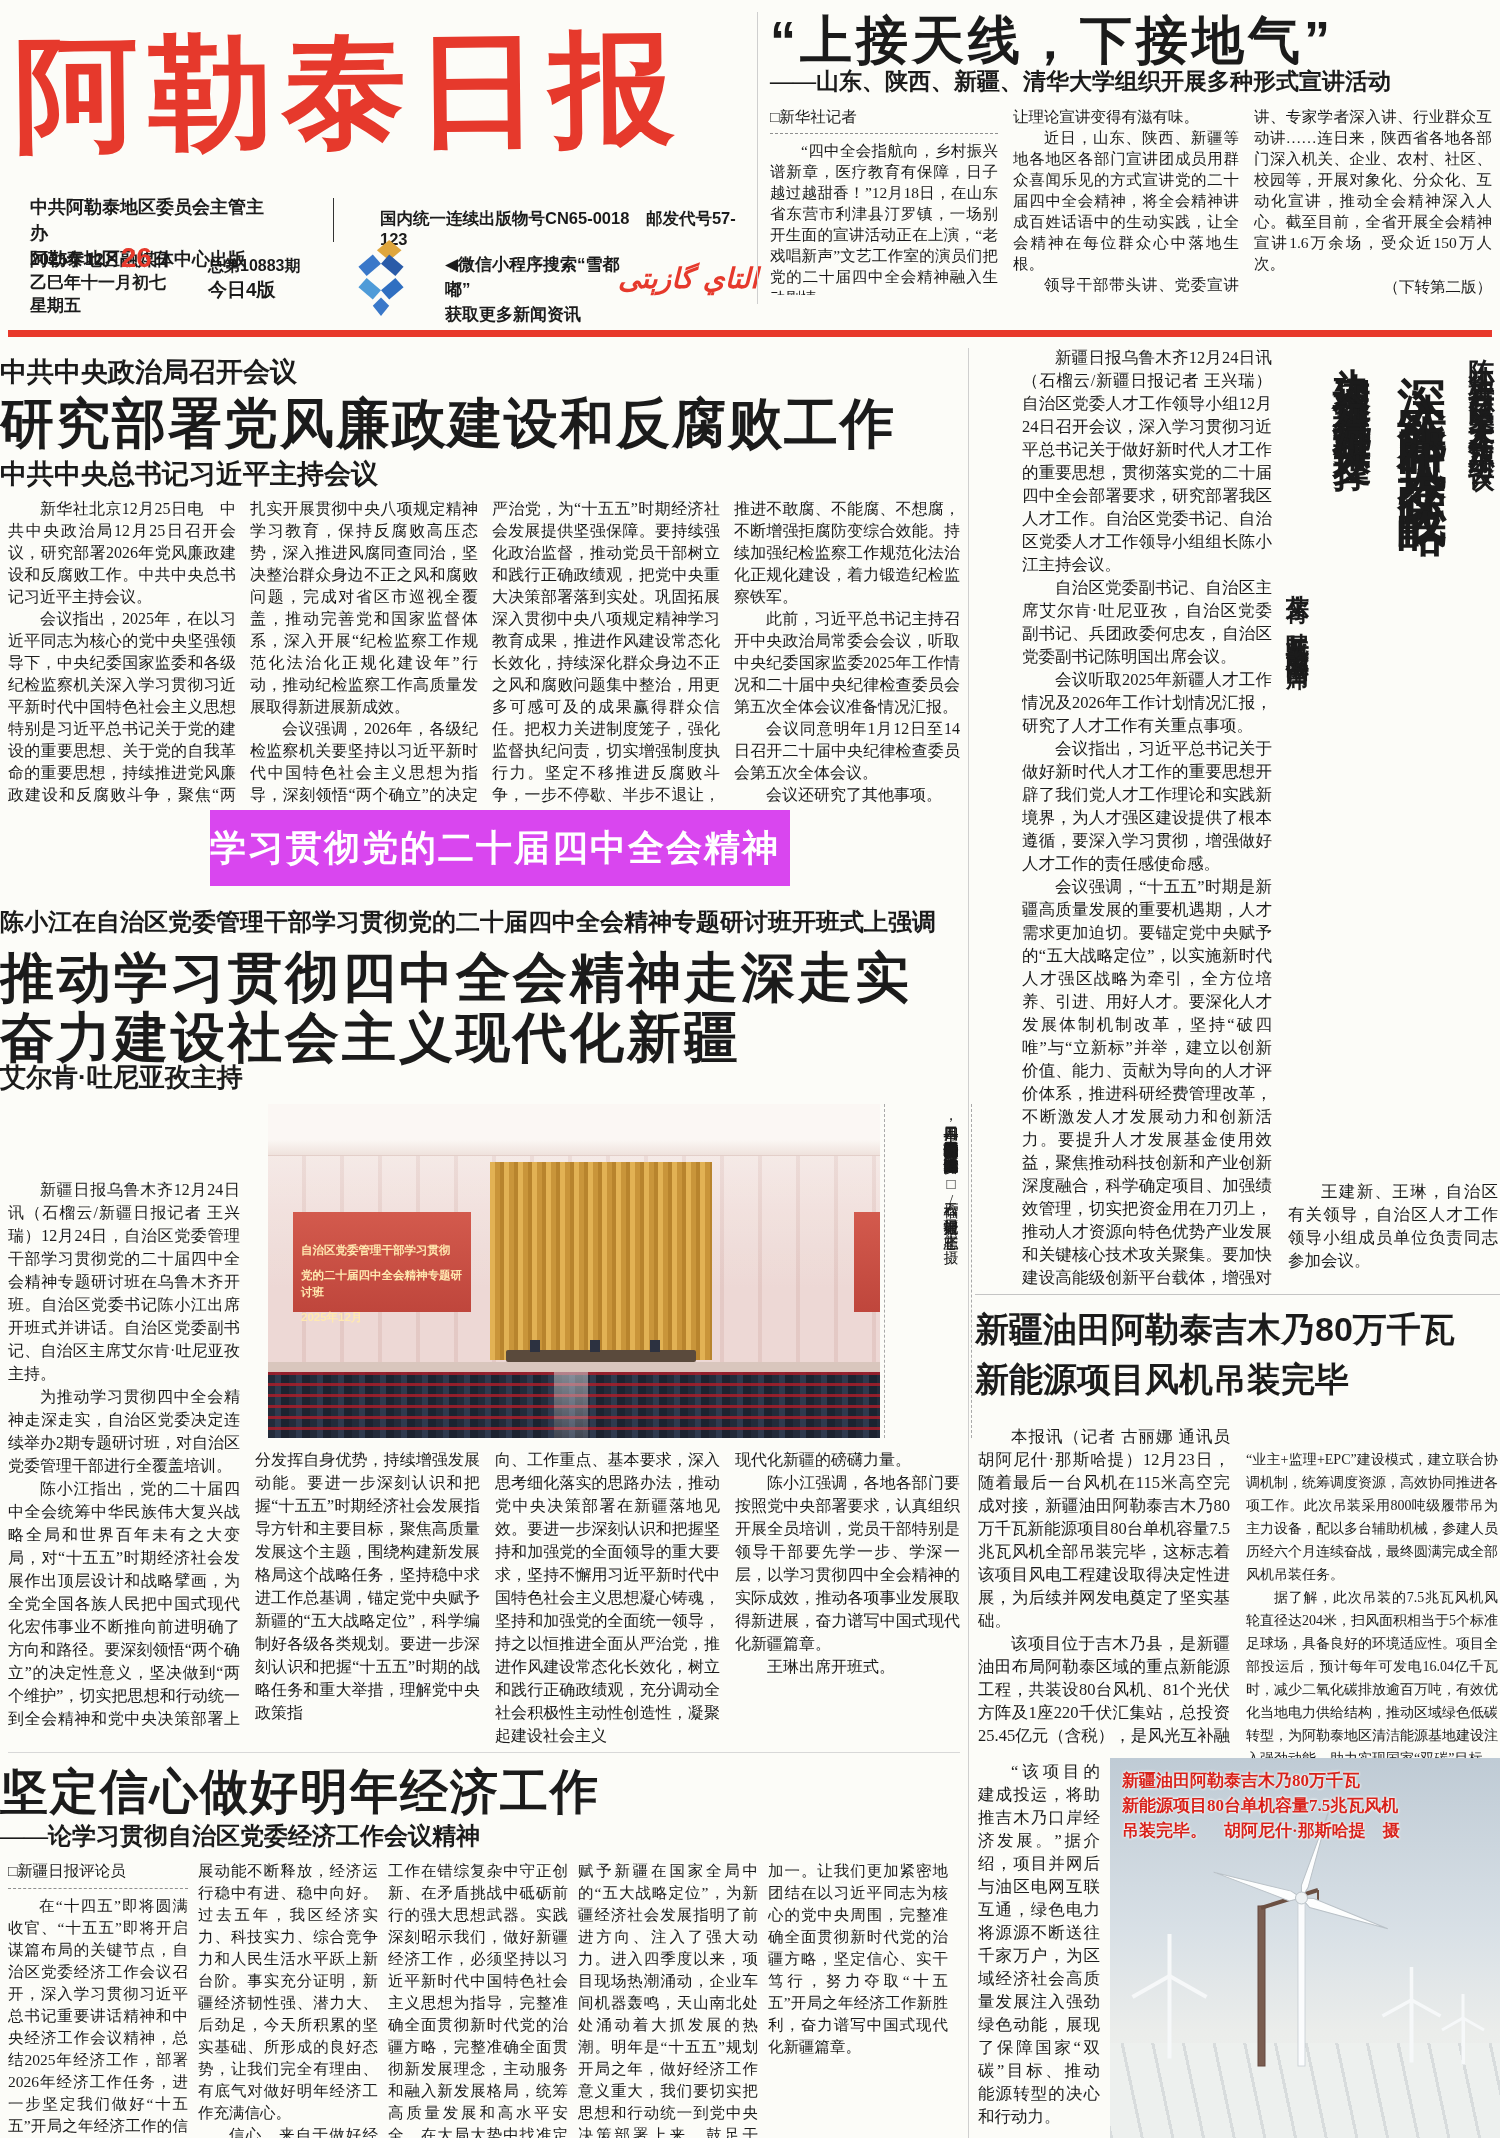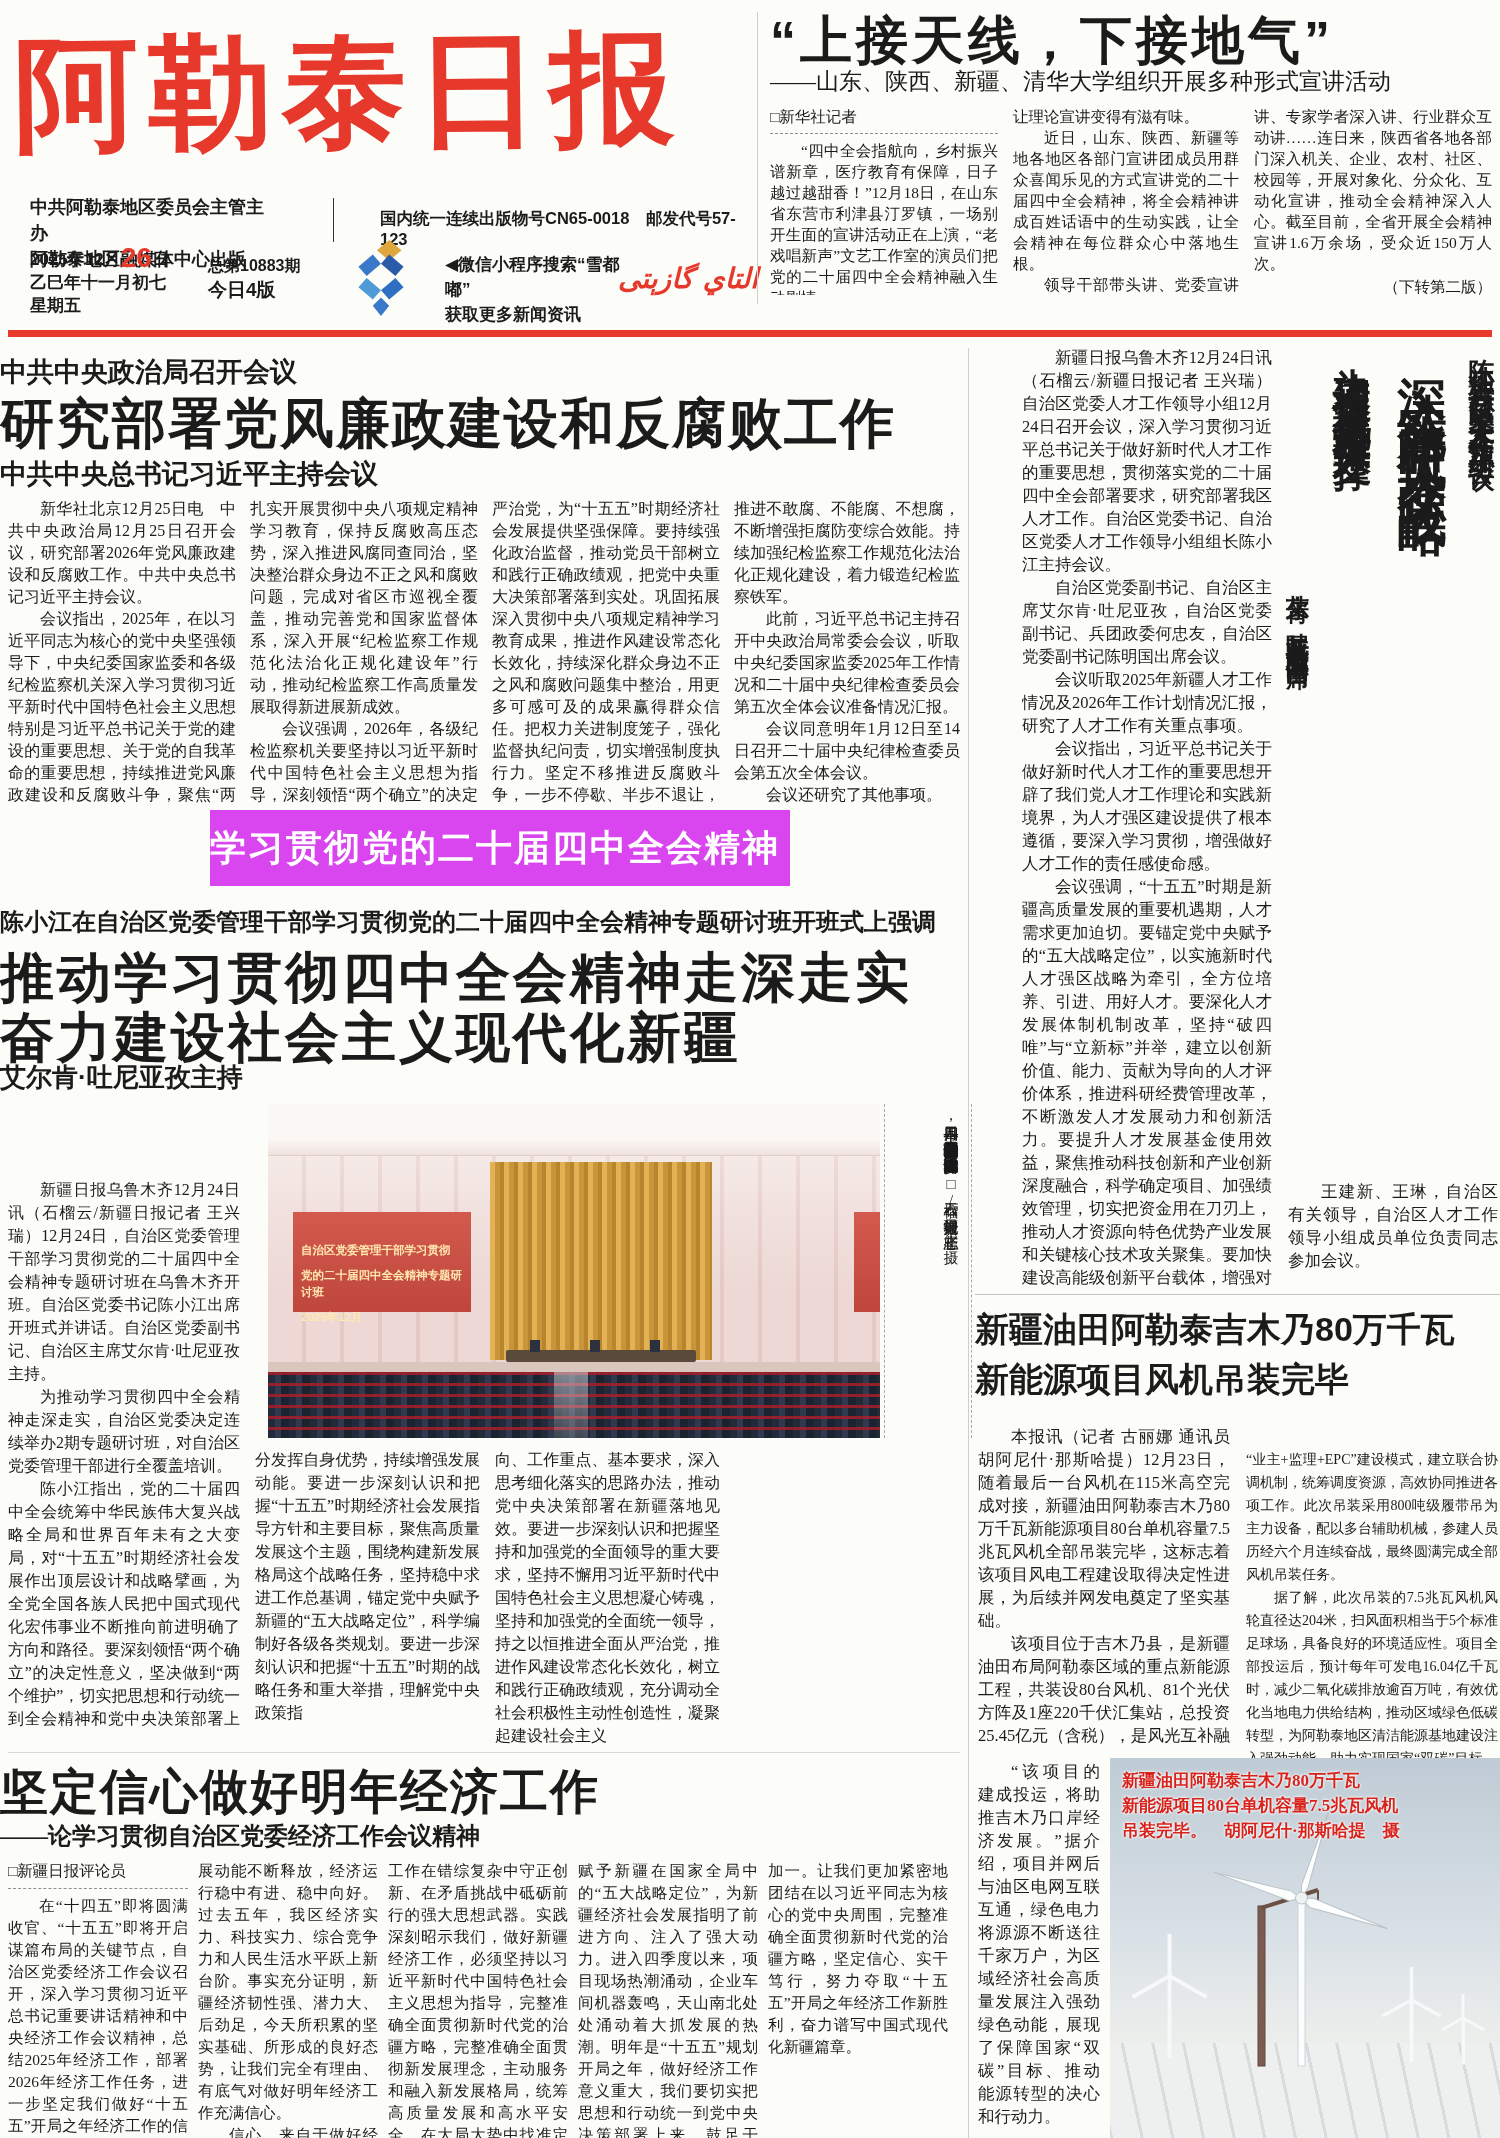--- a/index.html
+++ b/index.html
@@ -68,21 +68,21 @@
   <div class="abs mast-small ctr" style="left:445px;top:252px;width:190px;font-size:17px;line-height:25px">
     <div>◀微信小程序搜索“雪都嘟”</div>
     <div>获取更多新闻资讯</div>
   </div>
 
   <div class="abs" dir="rtl" style="left:618px;top:244px;width:140px;height:72px;font-family:'DejaVu Sans',sans-serif;font-weight:bold;font-style:italic;font-size:28px;line-height:70px;color:#e6392c;text-align:center">التاي گازېتى</div>
 
   <div class="abs vrule" style="left:757px;top:12px;height:292px"></div>
 
   <div class="abs hei ctr" style="left:770px;top:6px;width:722px;font-size:52px;font-weight:900;letter-spacing:4px">“上接天线，下接地气”</div>
-  <div class="abs ctr" style="left:770px;top:66px;width:722px;font-size:23px;font-weight:normal">——山东、陕西、新疆、清华大学组织开展多种形式宣讲活动</div>
+  <div class="abs ctr" style="left:770px;top:66px;width:722px;font-size:23px;font-weight:bold">——山东、陕西、新疆、清华大学组织开展多种形式宣讲活动</div>
 
   <div class="abs cols" style="left:770px;top:106px;width:228px;height:189px;font-size:15.5px;line-height:21px">
     <div class="byline hei" style="font-size:15.5px">□新华社记者</div>
     <div>
         <p>“四中全会指航向，乡村振兴谱新章，医疗教育有保障，日子越过越甜香！”12月18日，在山东省东营市利津县汀罗镇，一场别开生面的宣讲活动正在上演，“老戏唱新声”文艺工作室的演员们把党的二十届四中全会精神融入生动剧情，</p>
       </div>
   </div>
   <div class="abs cols cont" style="left:1013px;top:106px;width:226px;height:189px;font-size:15.5px;line-height:21px">
       <p>让理论宣讲变得有滋有味。</p>
       <p>近日，山东、陕西、新疆等地各地区各部门宣讲团成员用群众喜闻乐见的方式宣讲党的二十届四中全会精神，将全会精神讲成百姓话语中的生动实践，让全会精神在每位群众心中落地生根。</p>
@@ -150,20 +150,25 @@
   <div class="abs cols" style="left:8px;top:1178px;width:232px;height:552px;line-height:23px">
       <p>新疆日报乌鲁木齐12月24日讯（石榴云/新疆日报记者 王兴瑞）12月24日，自治区党委管理干部学习贯彻党的二十届四中全会精神专题研讨班在乌鲁木齐开班。自治区党委书记陈小江出席开班式并讲话。自治区党委副书记、自治区主席艾尔肯·吐尼亚孜主持。</p>
       <p>为推动学习贯彻四中全会精神走深走实，自治区党委决定连续举办2期专题研讨班，对自治区党委管理干部进行全覆盖培训。</p>
       <p>陈小江指出，党的二十届四中全会统筹中华民族伟大复兴战略全局和世界百年未有之大变局，对“十五五”时期经济社会发展作出顶层设计和战略擘画，为全党全国各族人民把中国式现代化宏伟事业不断推向前进明确了方向和路径。要深刻领悟“两个确立”的决定性意义，坚决做到“两个维护”，切实把思想和行动统一到全会精神和党中央决策部署上来，坚定信心、接续奋斗，奋力建设社会主义现代化新疆。</p>
     </div>
   <div class="abs cols cont" style="left:495px;top:1448px;width:225px;height:299px;line-height:23px">
       <p>向、工作重点、基本要求，深入思考细化落实的思路办法，推动党中央决策部署在新疆落地见效。要进一步深刻认识和把握坚持和加强党的全面领导的重大要求，坚持不懈用习近平新时代中国特色社会主义思想凝心铸魂，坚持和加强党的全面统一领导，持之以恒推进全面从严治党，推进作风建设常态化长效化，树立和践行正确政绩观，充分调动全社会积极性主动性创造性，凝聚起建设社会主义</p>
     </div>
   <div class="abs cols cont" style="left:255px;top:1448px;width:225px;height:299px;line-height:23px">
       <p>分发挥自身优势，持续增强发展动能。要进一步深刻认识和把握“十五五”时期经济社会发展指导方针和主要目标，聚焦高质量发展这个主题，围绕构建新发展格局这个战略任务，坚持稳中求进工作总基调，锚定党中央赋予新疆的“五大战略定位”，科学编制好各级各类规划。要进一步深刻认识和把握“十五五”时期的战略任务和重大举措，理解党中央政策指</p>
+    </div>
+  <div class="abs cols cont" style="left:735px;top:1448px;width:225px;height:299px;line-height:23px">
+      <p>现代化新疆的磅礴力量。</p>
+      <p>陈小江强调，各地各部门要按照党中央部署要求，认真组织开展全员培训，党员干部特别是领导干部要先学一步、学深一层，以学习贯彻四中全会精神的实际成效，推动各项事业发展取得新进展，奋力谱写中国式现代化新疆篇章。</p>
+      <p>王琳出席开班式。</p>
     </div>
 
   <div class="abs cols" style="left:1022px;top:346px;width:250px;height:943px;font-size:16.5px;line-height:23px">
       <p>新疆日报乌鲁木齐12月24日讯（石榴云/新疆日报记者 王兴瑞）自治区党委人才工作领导小组12月24日召开会议，深入学习贯彻习近平总书记关于做好新时代人才工作的重要思想，贯彻落实党的二十届四中全会部署要求，研究部署我区人才工作。自治区党委书记、自治区党委人才工作领导小组组长陈小江主持会议。</p>
       <p>自治区党委副书记、自治区主席艾尔肯·吐尼亚孜，自治区党委副书记、兵团政委何忠友，自治区党委副书记陈明国出席会议。</p>
       <p>会议听取2025年新疆人才工作情况及2026年工作计划情况汇报，研究了人才工作有关重点事项。</p>
       <p>会议指出，习近平总书记关于做好新时代人才工作的重要思想开辟了我们党人才工作理论和实践新境界，为人才强区建设提供了根本遵循，要深入学习贯彻，增强做好人才工作的责任感使命感。</p>
       <p>会议强调，“十五五”时期是新疆高质量发展的重要机遇期，人才需求更加迫切。要锚定党中央赋予的“五大战略定位”，以实施新时代人才强区战略为牵引，全方位培养、引进、用好人才。要深化人才发展体制机制改革，坚持“破四唯”与“立新标”并举，建立以创新价值、能力、贡献为导向的人才评价体系，推进科研经费管理改革，不断激发人才发展动力和创新活力。要提升人才发展基金使用效益，聚焦推动科技创新和产业创新深度融合，科学确定项目、加强绩效管理，切实把资金用在刀刃上，推动人才资源向特色优势产业发展和关键核心技术攻关聚集。要加快建设高能级创新平台载体，增强对人才的吸引力和承载力，积极探索人才、技术、产业协同发展新模式，强化企业创新主体地位，吸引更多顶尖人才、培育更多高端产业。要协同抓好项目落实，营造更多发展机会，做好人才服务保障，在全社会营造尊重劳动、尊重知识、尊重人才、尊重创造的良好人才发展环境。</p>
     </div>
 

